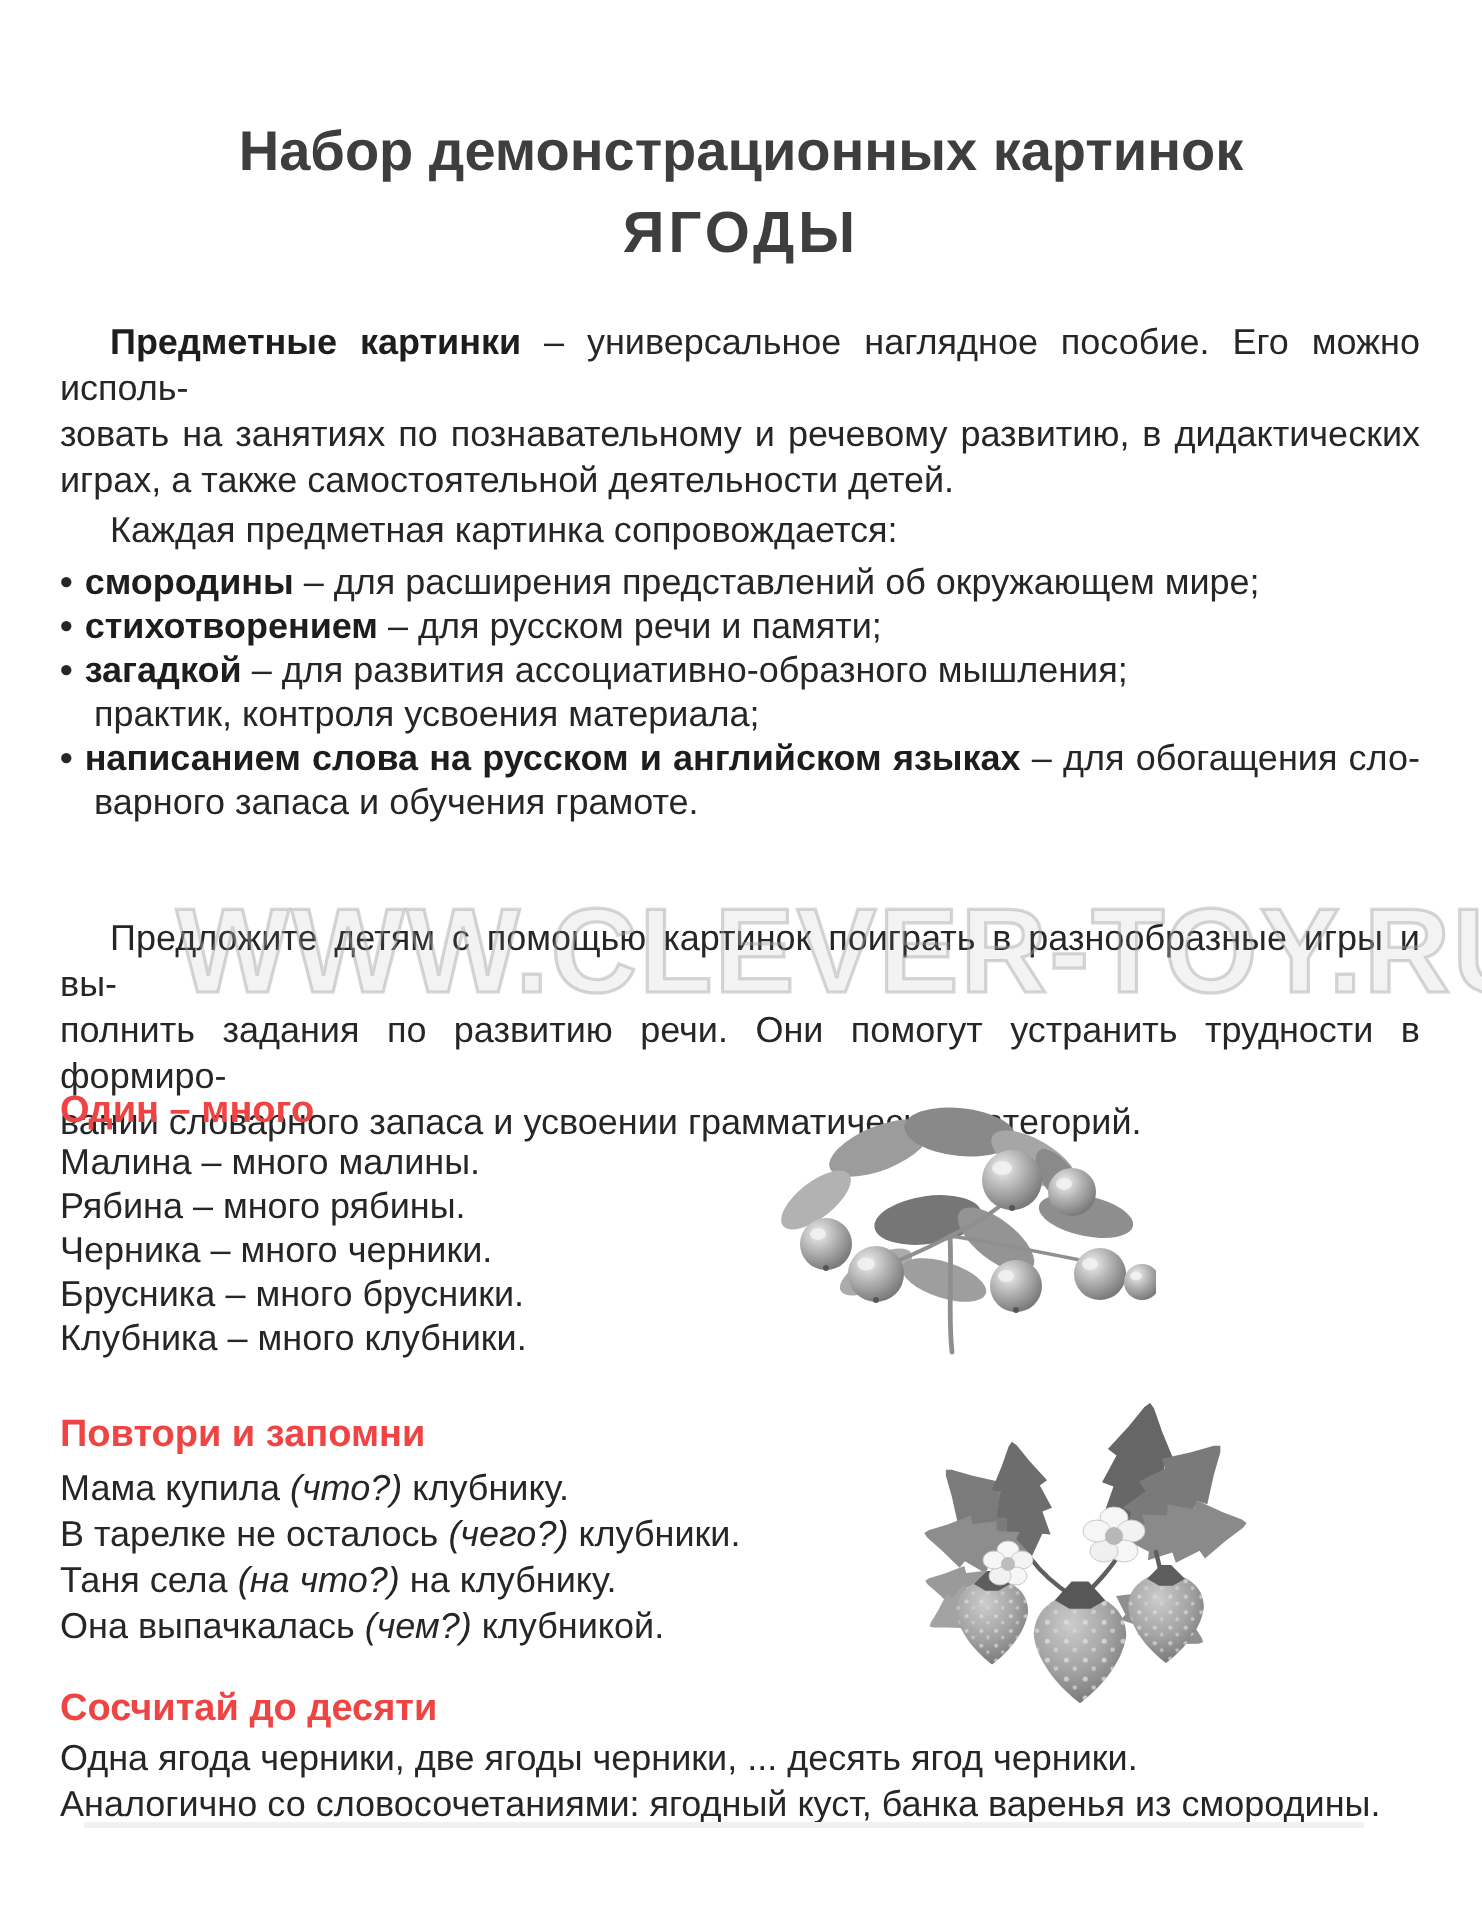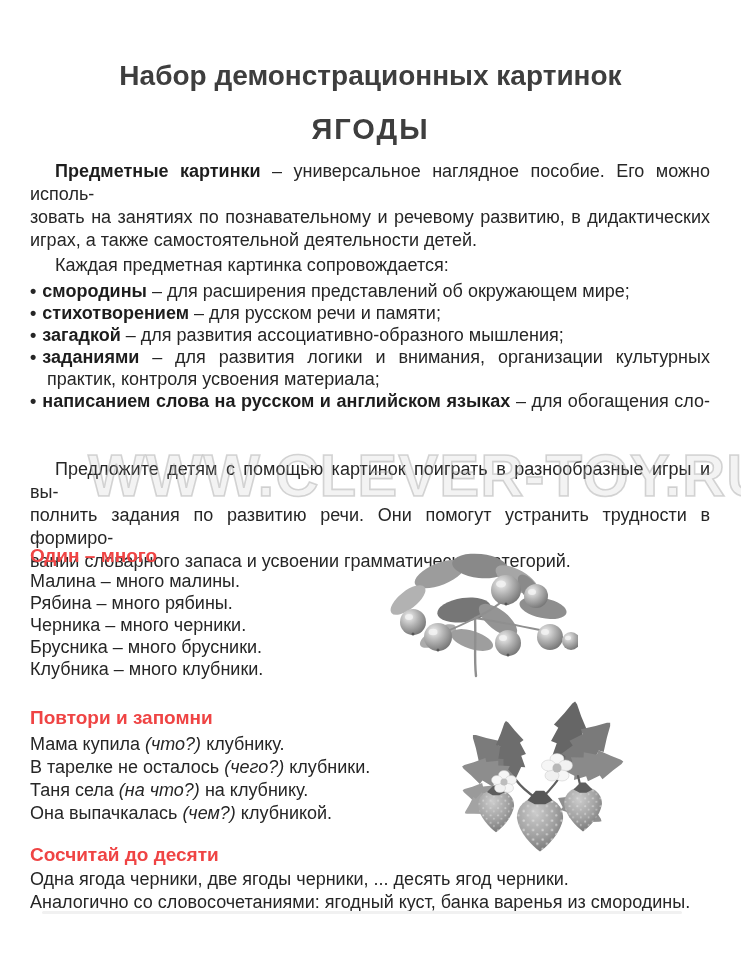--- a/index.html
+++ b/index.html
@@ -4,21 +4,21 @@
 <style>
   html,body{margin:0;padding:0;background:#e8e8e8;}
   .page{
     position:relative;width:741px;height:960px;background:#ffffff;
     font-family:"Liberation Sans",sans-serif;color:#262626;overflow:hidden;
     margin:0 auto;
   }
   .abs{position:absolute;left:30px;right:31px;}
   .title{position:absolute;left:0;right:0;text-align:center;font-weight:bold;color:#3e3e3e;}
   .title1{top:60px;font-size:28px;}
-  .title2{top:101px;font-size:29px;letter-spacing:2px;margin-top:12px;}
+  .title2{top:101px;font-size:29px;letter-spacing:2px;}
   .ln{font-size:18px;line-height:23px;}
   .ln22{line-height:22px;}
   .jf{text-align:justify;text-align-last:justify;}
   .ind{text-indent:25px;}
   b{color:#1d1d1d;}
   .it{font-style:italic;}
   .dot{font-weight:bold;margin-right:6px;}
   .hang{padding-left:17px;}
   .heading{font-size:19px;font-weight:bold;color:#ef4444;}
   .watermark{
@@ -49,23 +49,23 @@
     <div class="ln jf">зовать на занятиях по познавательному и речевому развитию, в дидактических</div>
     <div class="ln">играх, а также самостоятельной деятельности детей.</div>
   </div>
 
   <div class="abs ln ind" style="top:254px;">Каждая предметная картинка сопровождается:</div>
 
   <div class="abs" style="top:280px;">
     <div class="ln ln22"><span class="dot">•</span><b>смородины</b><span> – для расширения представлений об окружающем мире;</span></div>
     <div class="ln ln22"><span class="dot">•</span><b>стихотворением</b><span> – для русском речи и памяти;</span></div>
     <div class="ln ln22"><span class="dot">•</span><b>загадкой</b><span> – для развития ассоциативно-образного мышления;</span></div>
-    <div class="ln ln22 jf"><span class="dot">•</span><b>заданиями</b><span> – для развития логики и внимания, организации культурных</span></div>
     <div class="ln ln22 hang">практик, контроля усвоения материала;</div>
     <div class="ln ln22 jf"><span class="dot">•</span><b>написанием слова на русском и английском языках</b><span> – для обогащения сло-</span></div>
+    <div class="ln ln22 hang">варного запаса и обучения грамоте.</div>
   </div>
 
   <div class="abs" style="top:458px;">
     <div class="ln jf ind">Предложите детям с помощью картинок поиграть в разнообразные игры и вы-</div>
     <div class="ln jf">полнить задания по развитию речи. Они помогут устранить трудности в формиро-</div>
     <div class="ln">вании словарного запаса и усвоении грамматических категорий.</div>
   </div>
 
   <div class="abs heading" style="top:545px;">Один – много</div>
   <div class="abs" style="top:570px;width:380px;">

